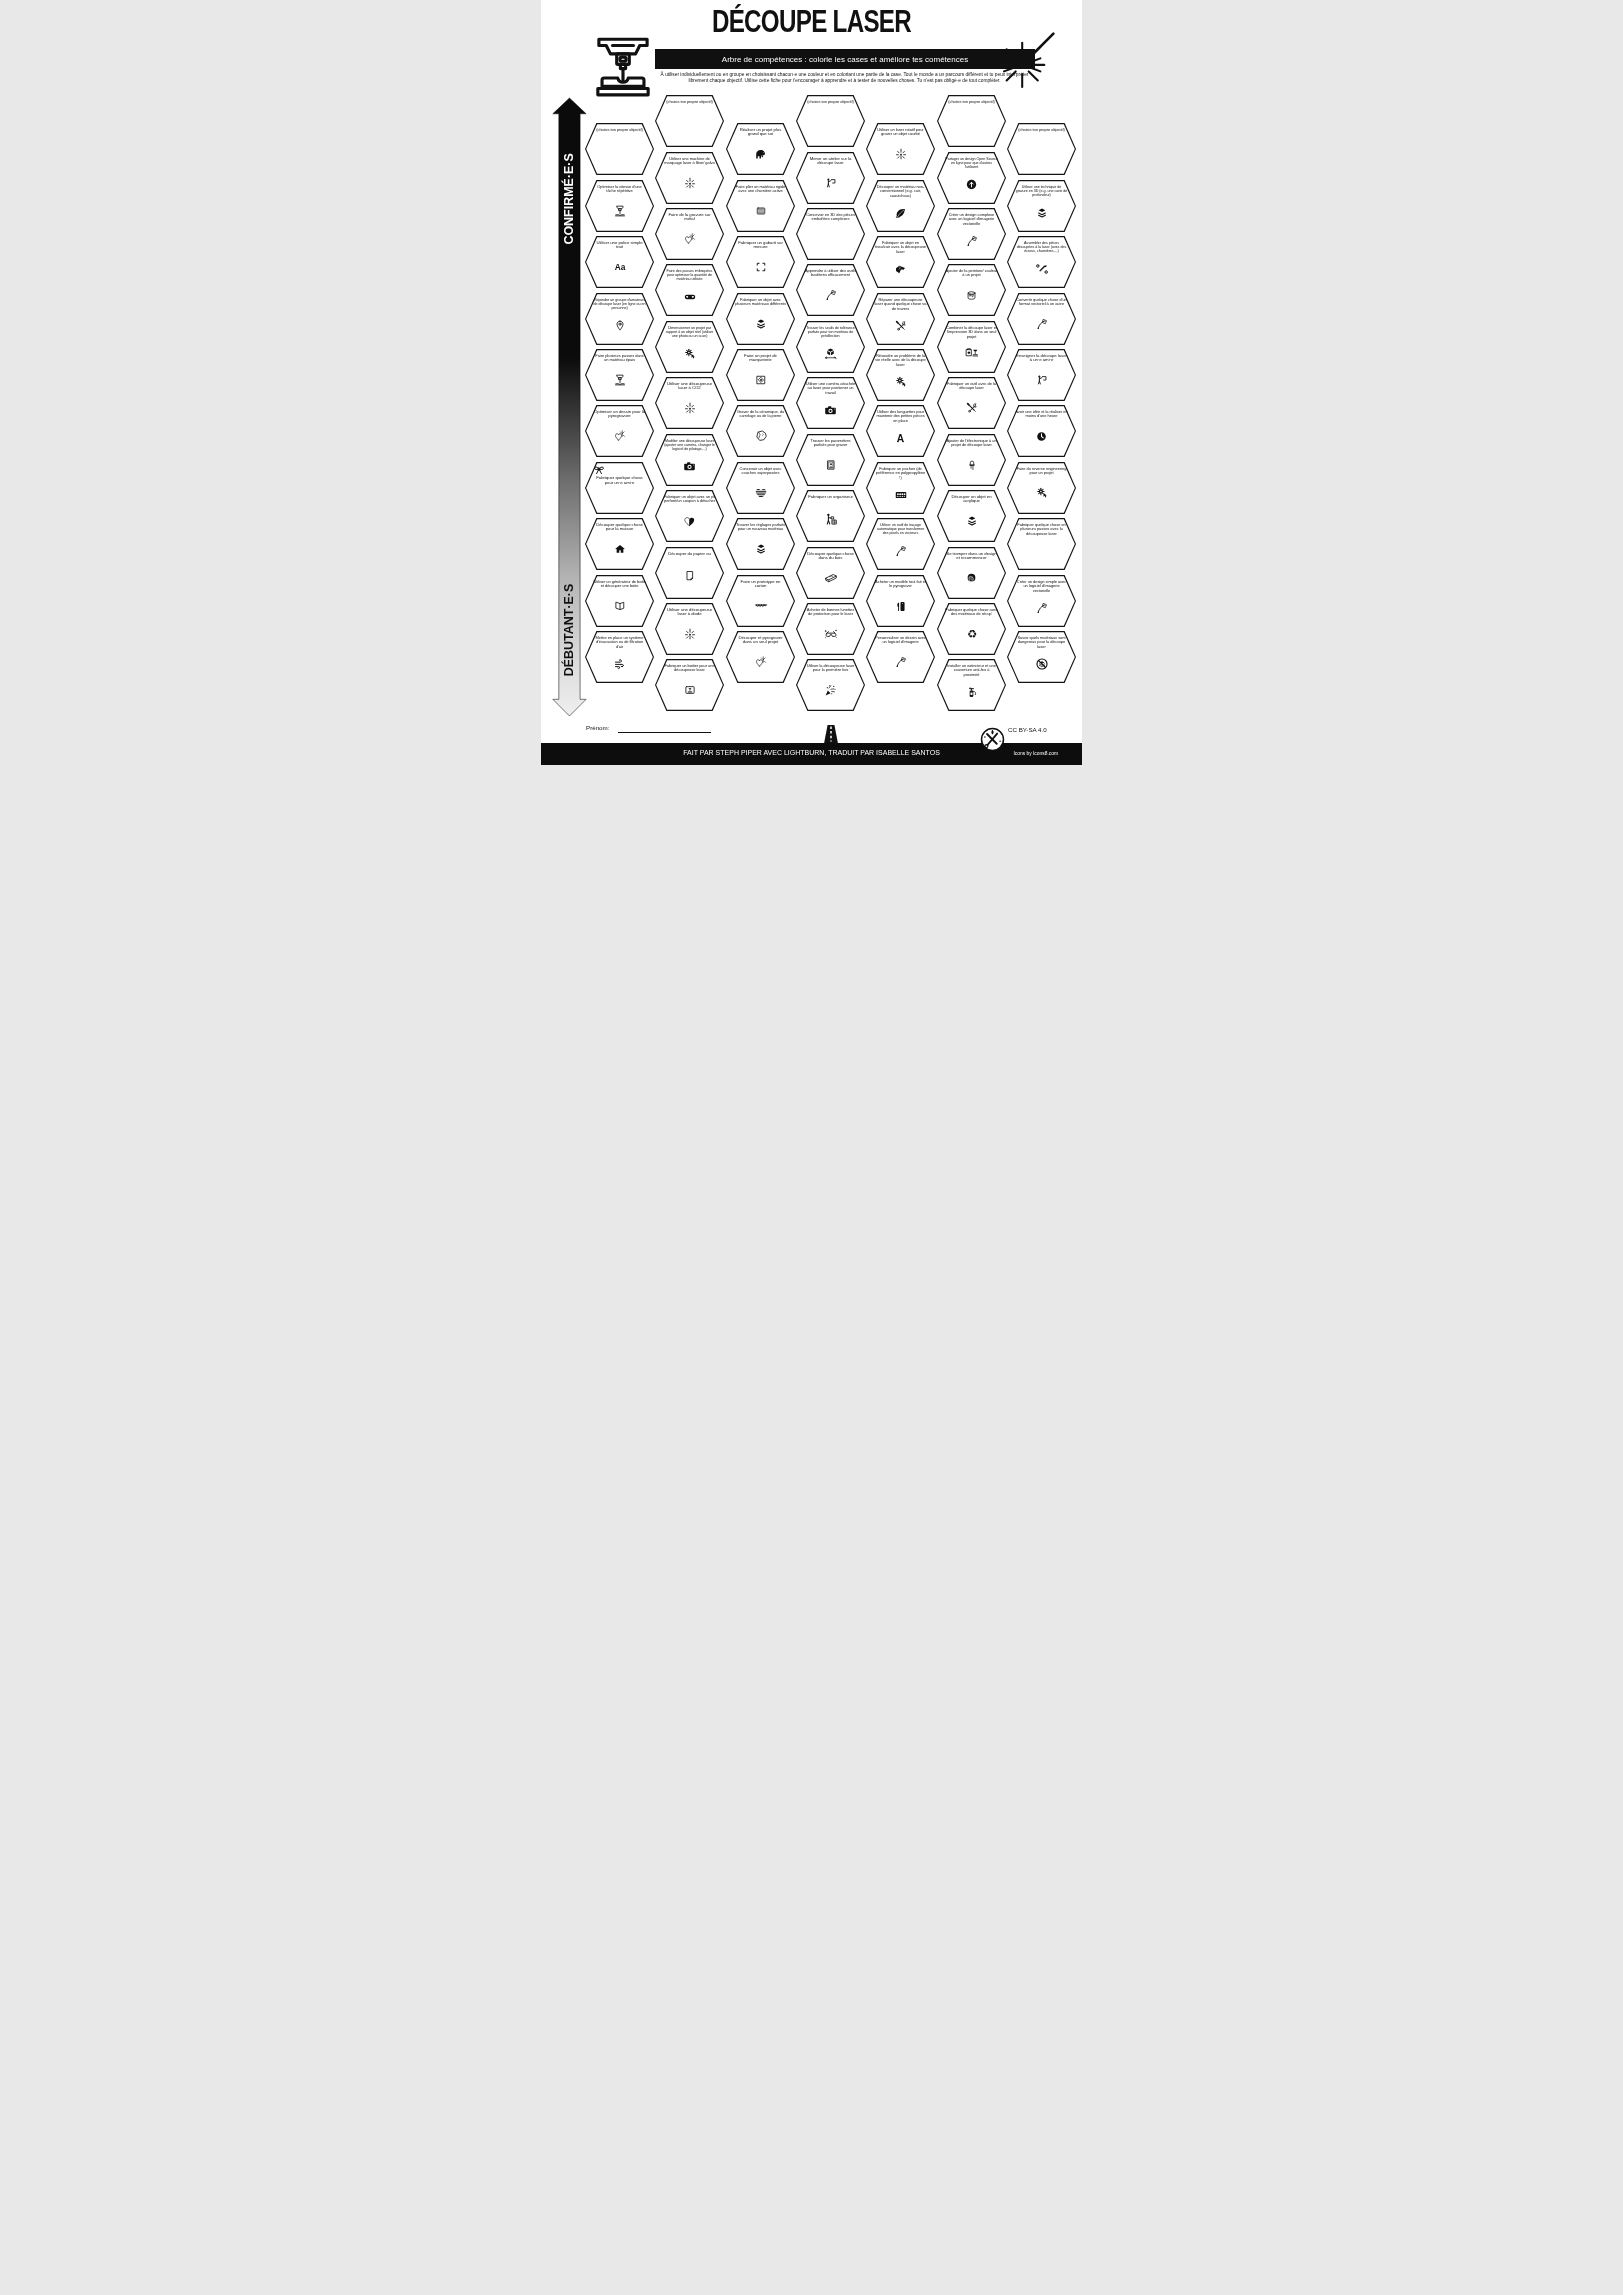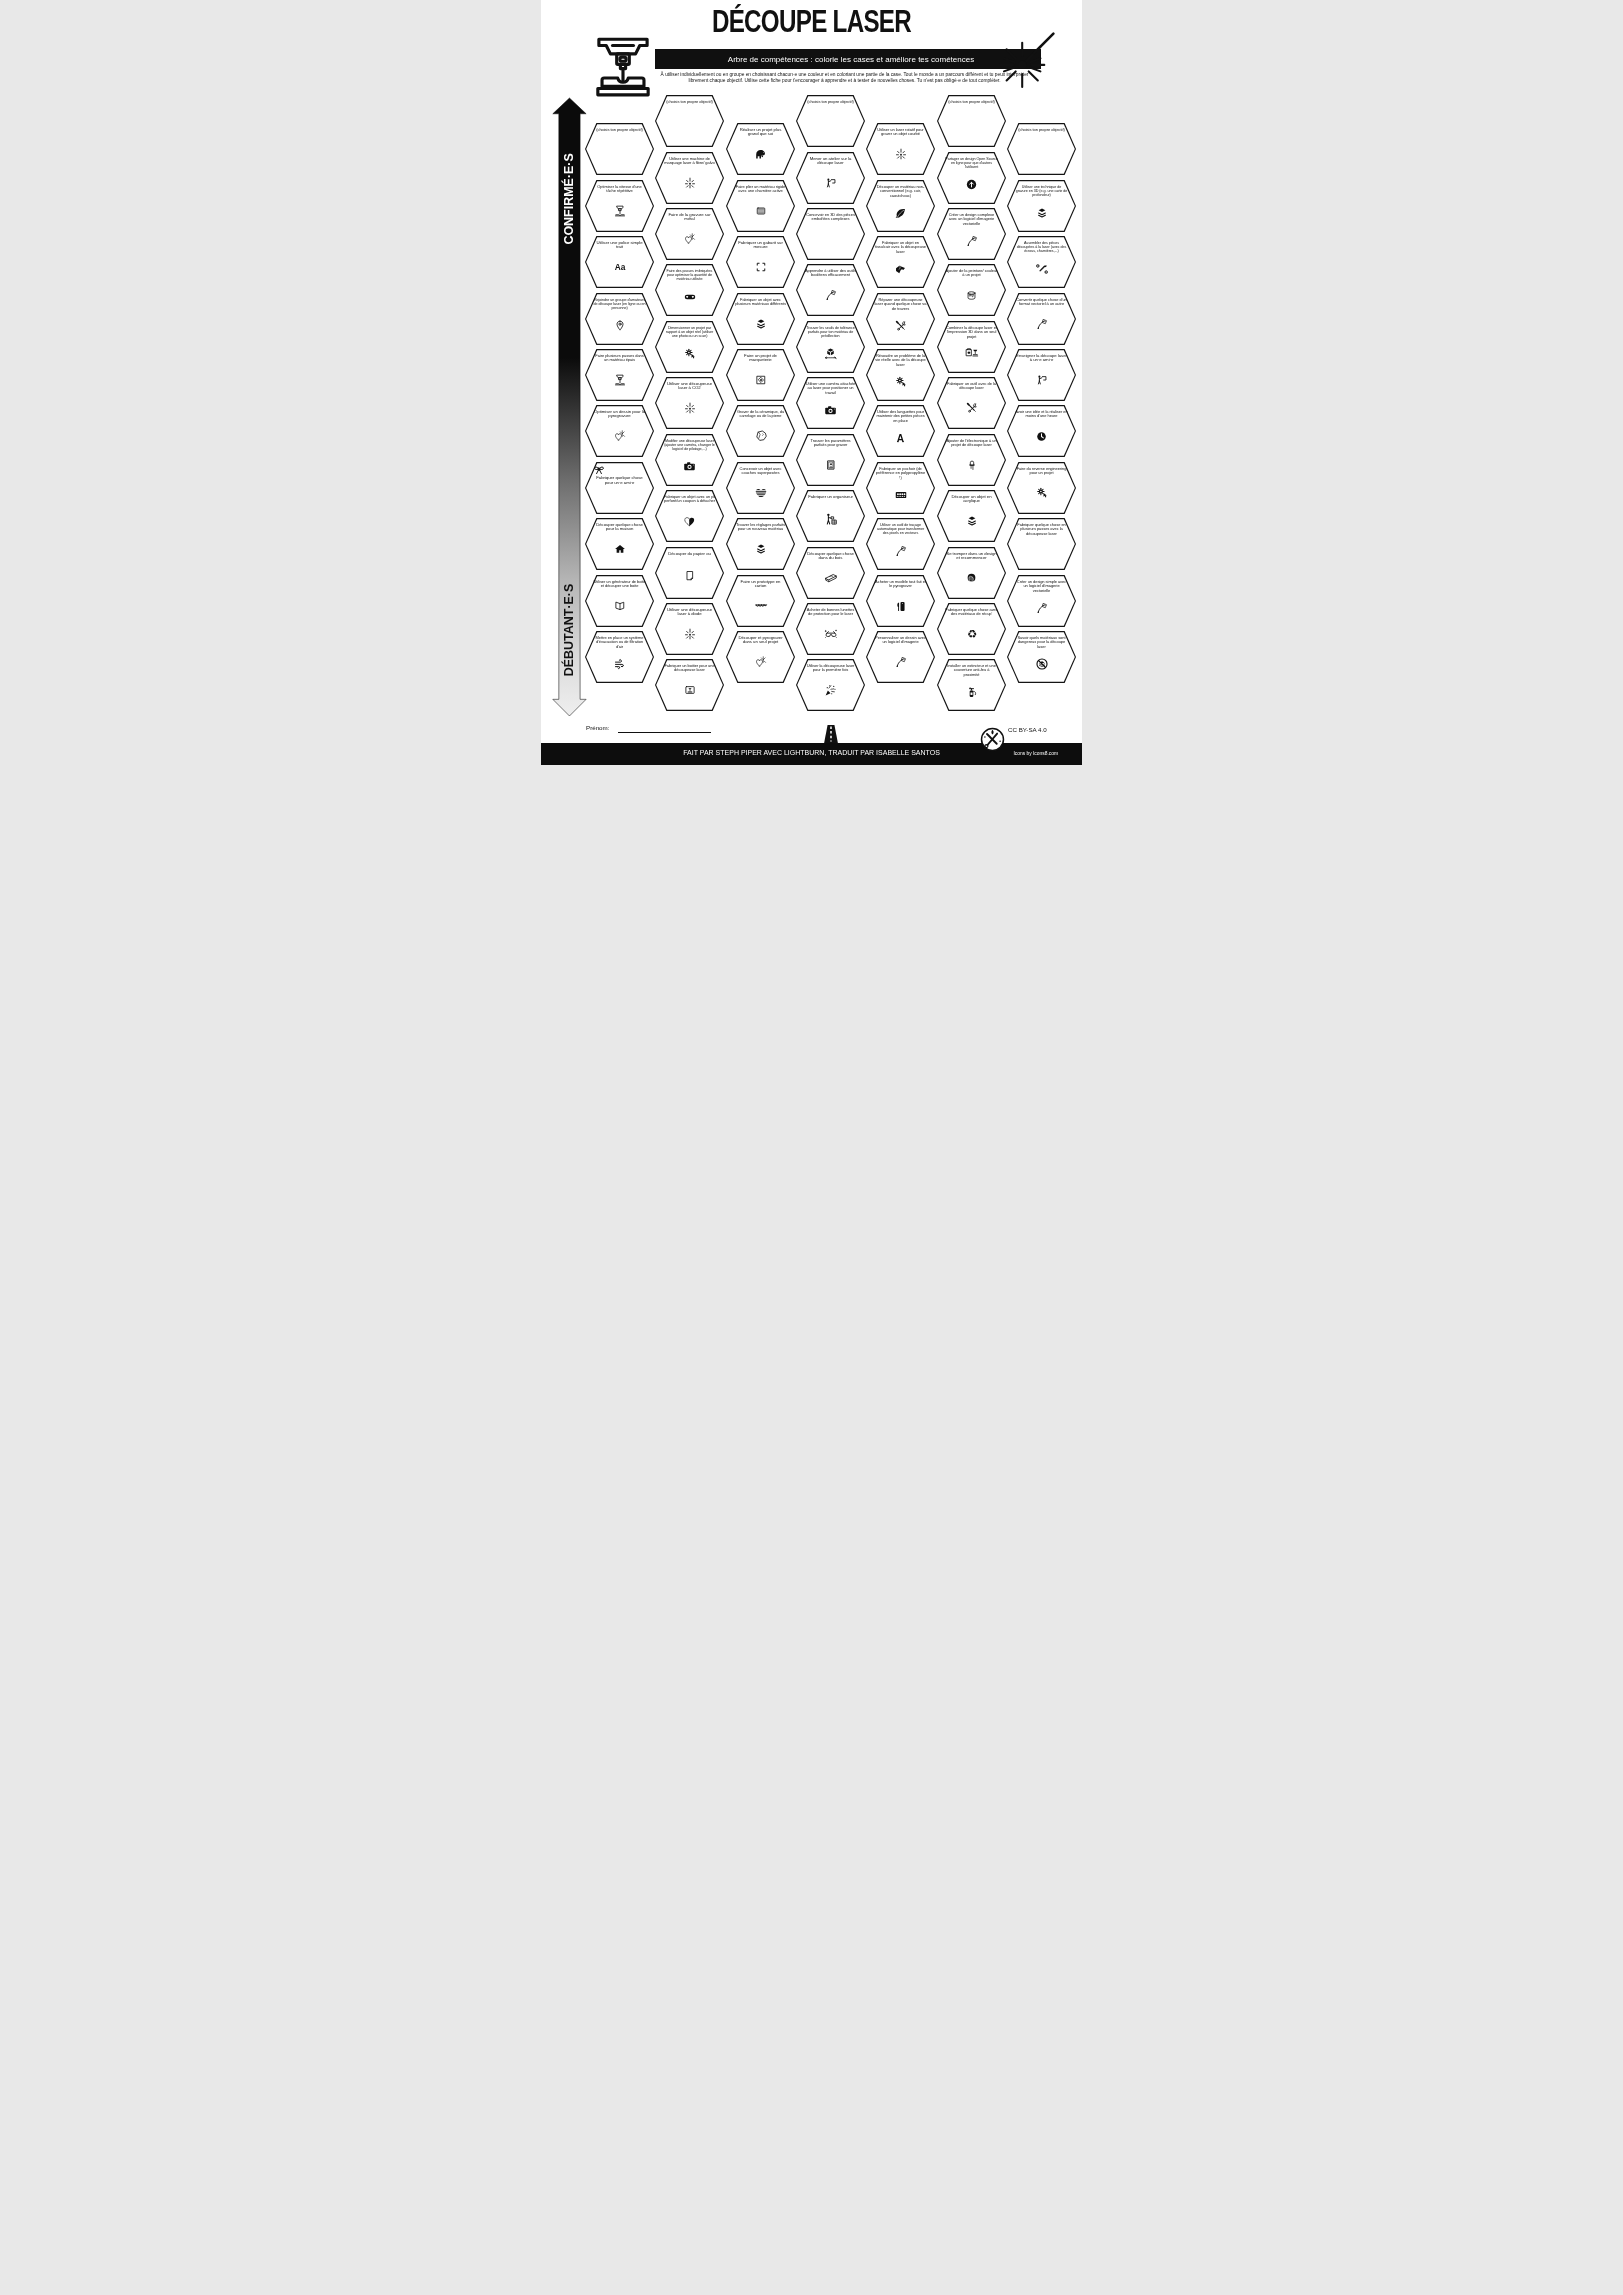--- a/index.html
+++ b/index.html
@@ -2,21 +2,21 @@
 <html style="font-size:7.4px"><head>
 <meta charset="utf-8">
 <style>
   html,body{margin:0;padding:0;background:#e8e8e8;}
   .page{position:relative;width:541px;height:765px;background:#ffffff;margin:0 auto;
         font-family:"Liberation Sans",sans-serif;color:#111;overflow:hidden;}
   
   .title{position:absolute;left:0;right:0;top:3.7px;text-align:center;font-size:31px;
          font-weight:800;letter-spacing:-0.9px;transform:scaleX(0.78);white-space:nowrap;}
   .banner{position:absolute;left:114px;top:49px;width:380px;height:20px;background:#101010;
-          color:#fff;display:flex;align-items:center;justify-content:center;font-size:8px;padding-left:6px;}
+          color:#fff;display:flex;align-items:center;justify-content:center;font-size:8px;}
   .instructions{position:absolute;left:117px;top:72px;width:373px;font-size:4.8px;
                 line-height:1.34;text-align:center;}
   .logo{position:absolute;left:45px;top:34px;}
   .starburst{position:absolute;left:450px;top:30.5px;}
   
   .axis{position:absolute;left:0;top:0;}
   
   #hexes{position:absolute;inset:0;}
   .hex{position:absolute;width:69px;height:52px;}
   .hex-b{position:absolute;inset:0;background:#141414;

